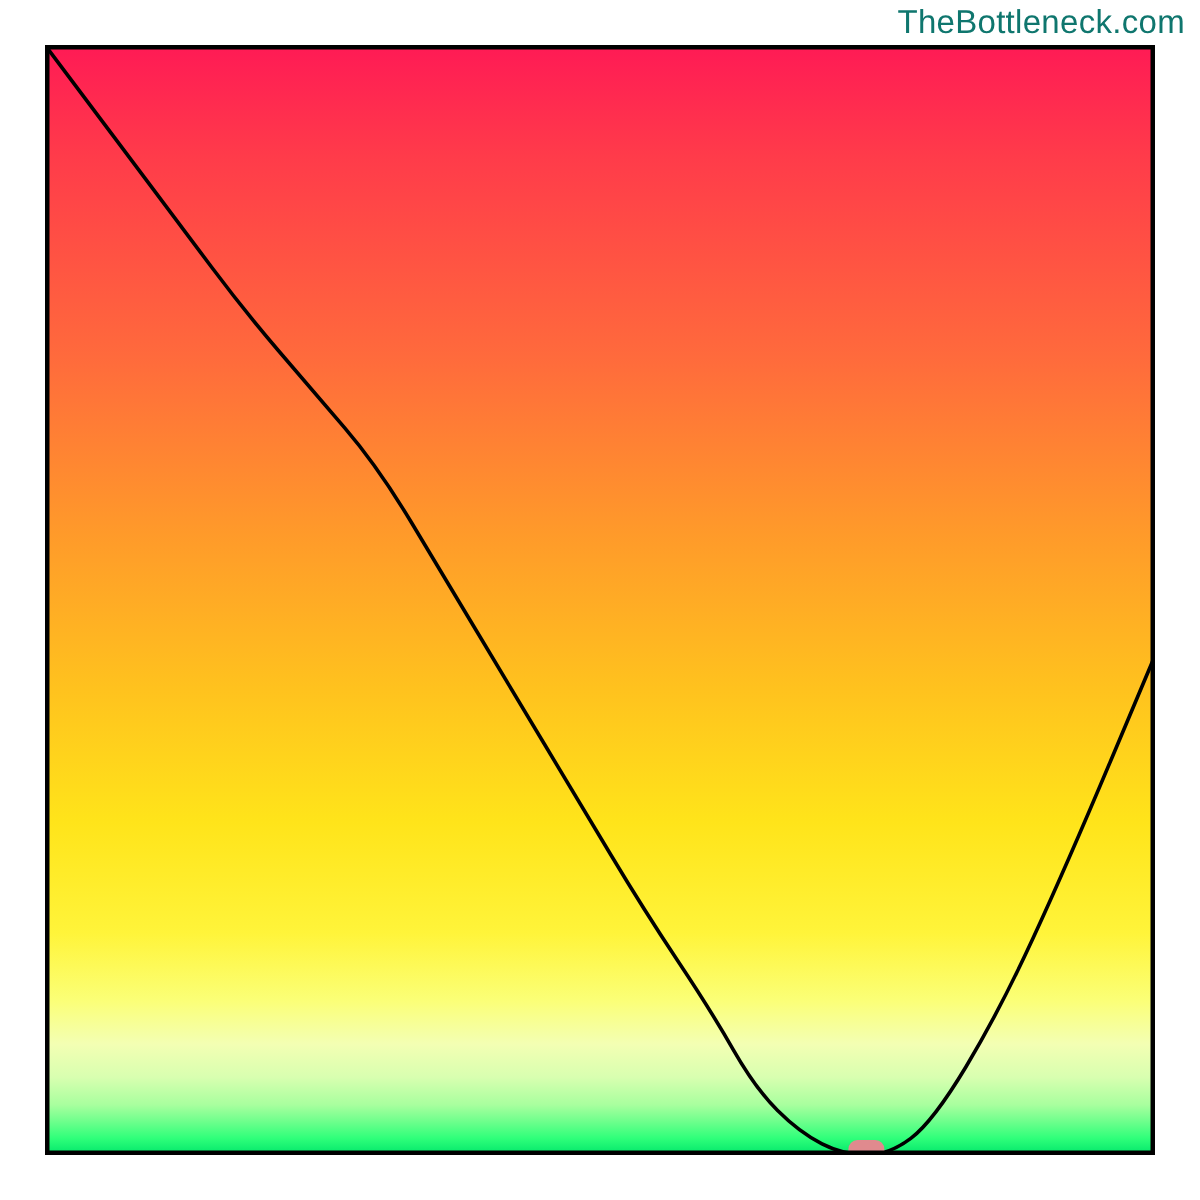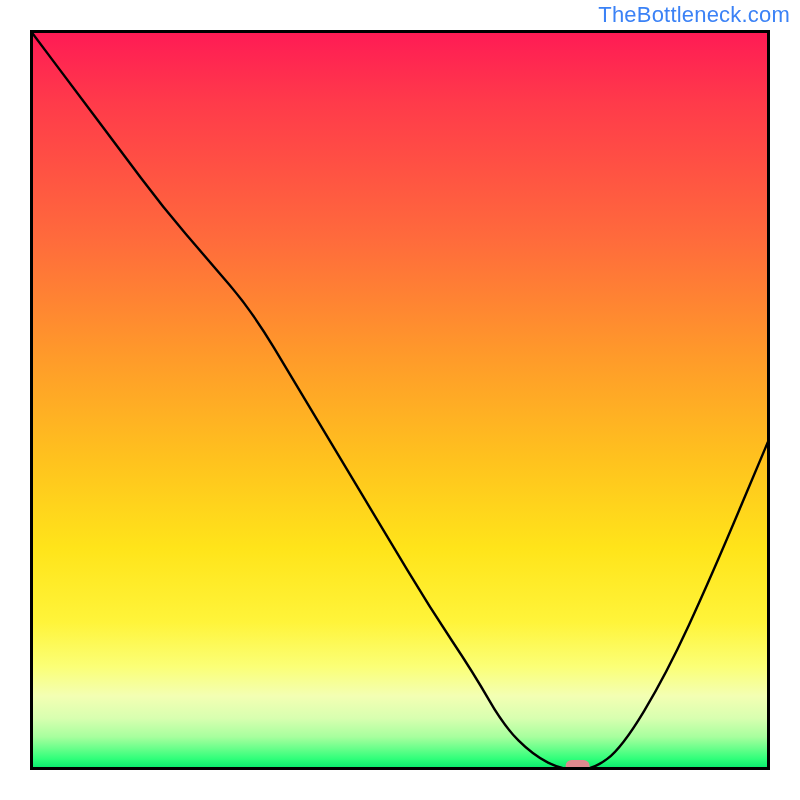--- a/index.html
+++ b/index.html
@@ -9,21 +9,21 @@
     height: 800px;
     overflow: hidden;
     background: #ffffff;
     font-family: Arial, Helvetica, sans-serif;
   }
   .attribution {
     position: absolute;
     top: 2px;
     right: 10px;
     font-size: 22px;
-    color: #3b82f6;
+    color: #0f766e;
     letter-spacing: 0.2px;
   }
   .plot-frame {
     position: absolute;
     left: 30px;
     top: 30px;
     width: 740px;
     height: 740px;
     box-sizing: border-box;
     overflow: hidden;

